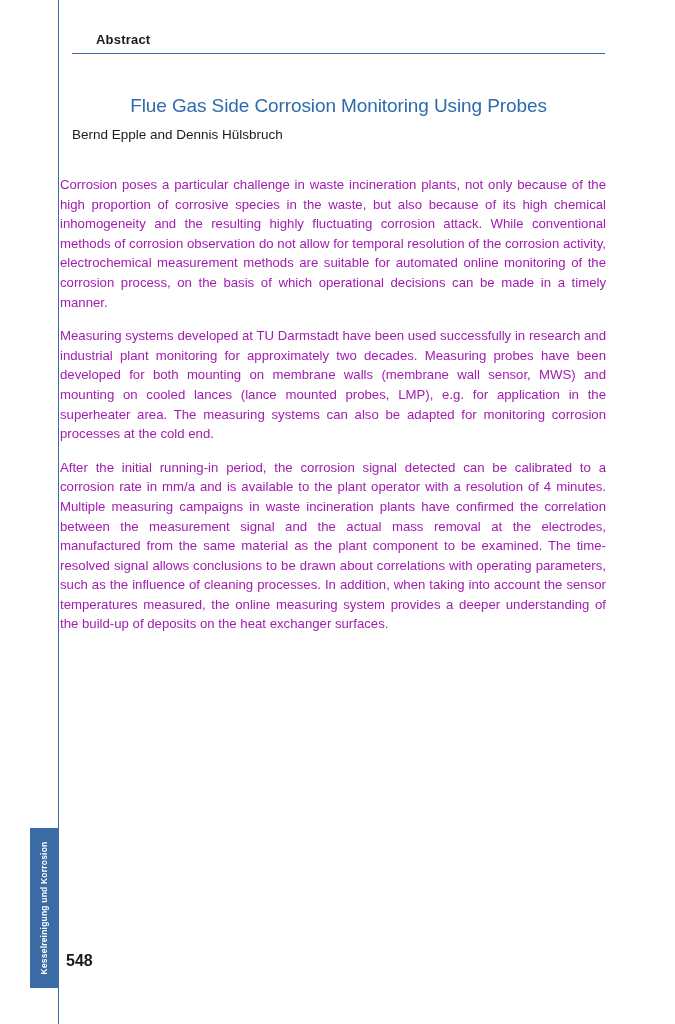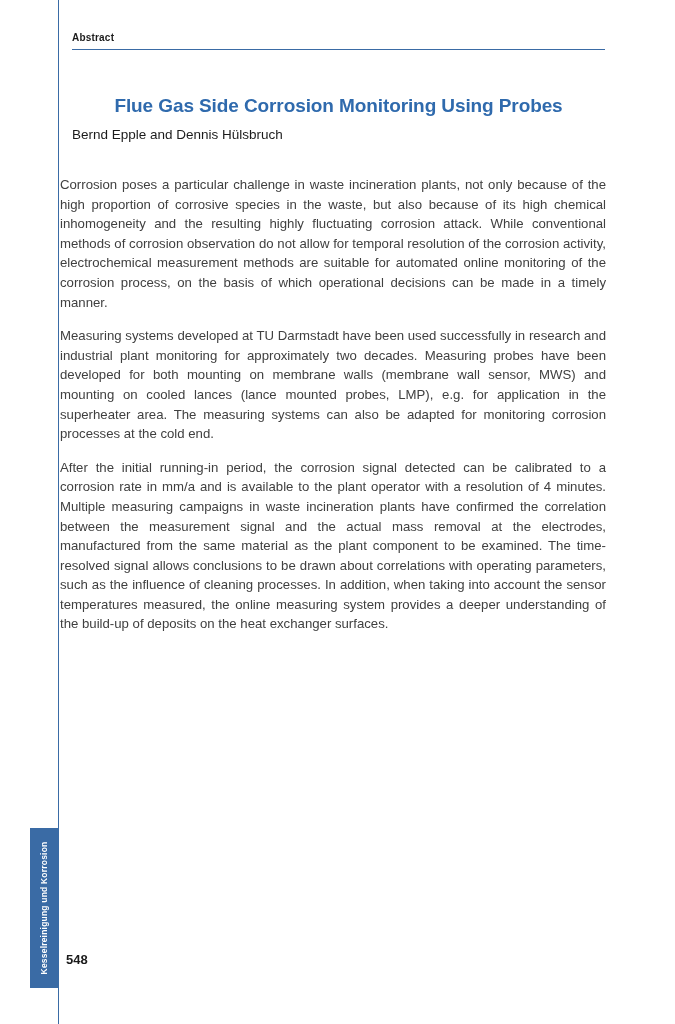--- a/index.html
+++ b/index.html
@@ -55,41 +55,42 @@
     white-space: nowrap;
   }
   
   .header {
     position: absolute;
     left: 72px;
     top: 32px;
     width: 533px;
   }
   .header-label {
-    font-size: 10px;
+    font-size: 13px;
     font-weight: bold;
     color: #1b1b1b;
     letter-spacing: 0.2px;
+    margin-left: 24px;
   }
   .header-rule {
     margin-top: 6px;
     height: 1px;
     background: #3a6ba5;
     width: 533px;
   }
   
   .title {
     position: absolute;
     left: 72px;
     top: 82px;
     width: 533px;
     text-align: center;
     color: #2f6aad;
     font-size: 19px;
-    font-weight: bold;
+    font-weight: normal;
     letter-spacing: -0.1px;
   }
   .authors {
     position: absolute;
     left: 72px;
     top: 127px;
     width: 533px;
     color: #1b1b1b;
     font-size: 13.5px;
   }
@@ -97,34 +98,34 @@
   .body {
     position: absolute;
     left: 60px;
     top: 175px;
     width: 546px;
   }
   .body p {
     margin: 0 0 14px 0;
     font-size: 13.2px;
     line-height: 19.6px;
-    color: #404040;
+    color: #a21caf;
     text-align: justify;
     text-justify: inter-word;
     hyphens: manual;
   }
   .body p:last-child {
     margin-bottom: 8px;
   }
   
   .folio {
     position: absolute;
     left: 66px;
     top: 952px;
-    font-size: 13px;
+    font-size: 16px;
     font-weight: bold;
     color: #1b1b1b;
   }
 </style>
 </head>
 <body>
 
 <div class="page">
 
   <div class="left-rule"></div>

